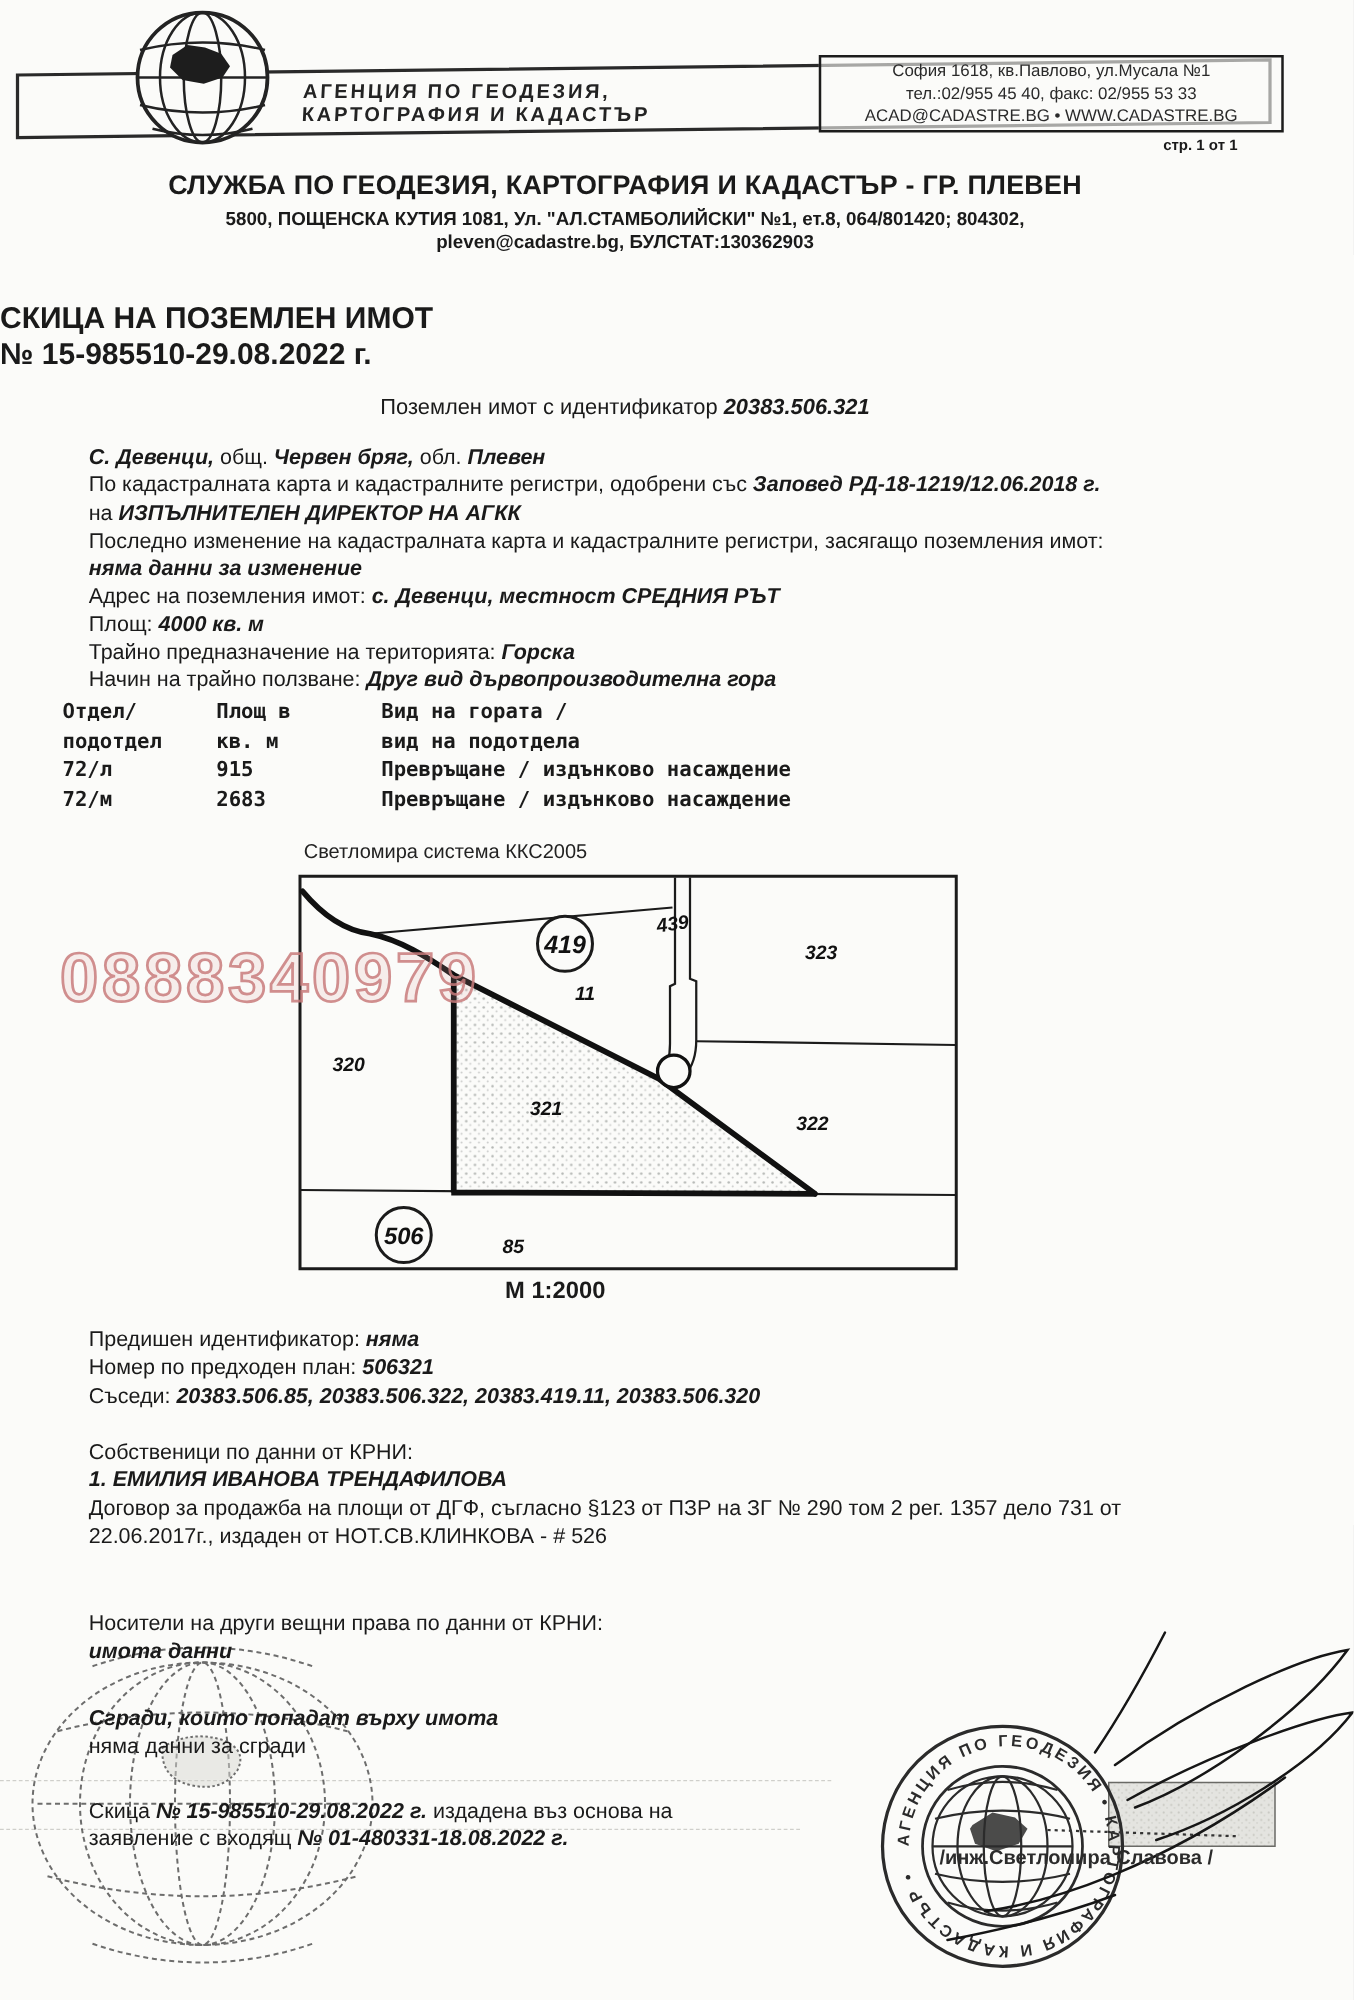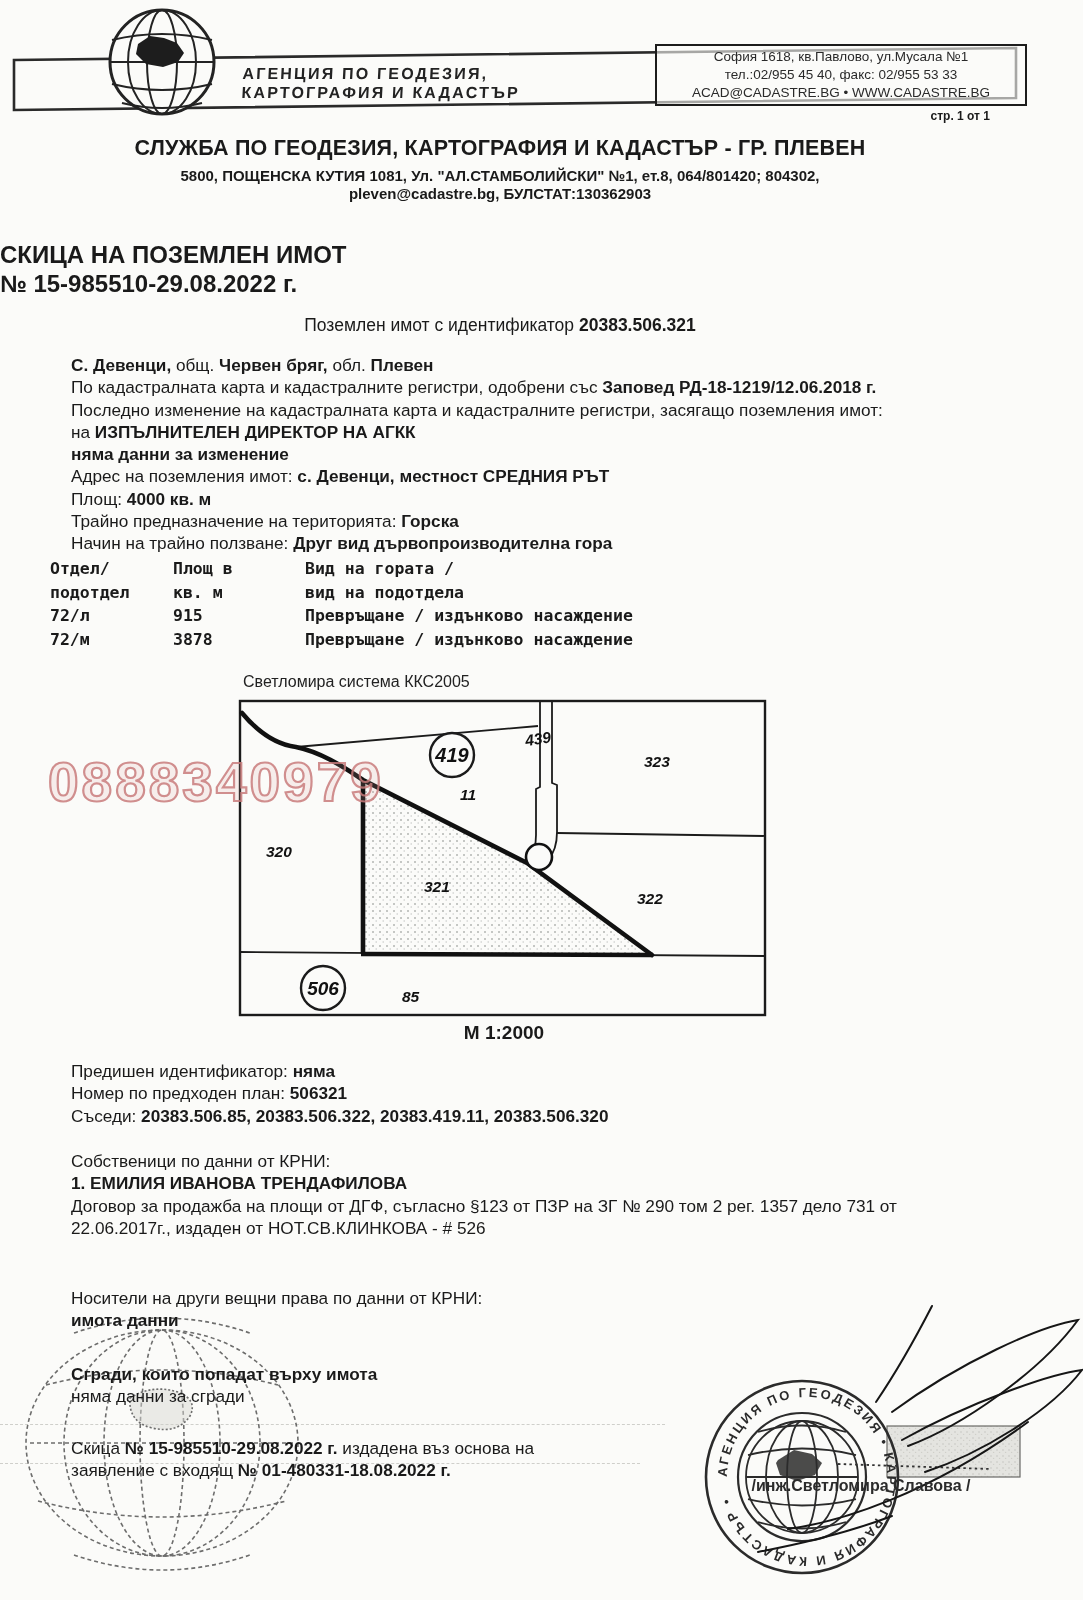--- a/index.html
+++ b/index.html
@@ -2,39 +2,39 @@
 <html><head>
 <meta charset="utf-8">
 <style>
   html,body{margin:0;padding:0;background:#e8e8e6;}
   .page{
     position:relative;width:1083px;height:1600px;margin:0 auto;
     background:#fbfbf9;overflow:hidden;
     font-family:"Liberation Sans",sans-serif;color:#1a1a1a;
   }
   .abs{position:absolute;}
-  .b{font-weight:700;}
+  .b{font-weight:700;font-style:italic;}
   .rl{white-space:nowrap;}
   
   .logo-text{font-weight:700;letter-spacing:2.2px;font-size:16px;line-height:19px;color:#232323;transform:skewX(-3deg);}
   .addr-box{border:2.5px solid #1c1c1c;text-align:center;font-size:13.5px;line-height:18px;color:#2a2a2a;padding:2px 8px;background:rgba(251,251,249,.6);}
   .page-label{font-weight:700;font-size:12px;color:#1a1a1a;}
   .office{width:1000px;text-align:center;}
   .office-title{font-size:21.5px;font-weight:700;letter-spacing:.2px;}
   .office-sub{font-size:15px;font-weight:700;margin-top:6px;}
   .doc-title{width:1000px;text-align:left;font-size:24px;font-weight:700;line-height:29px;}
   .subject{width:1000px;text-align:center;font-size:17.5px;}
   
   .txtblock{font-size:17.2px;line-height:22.3px;margin-left:21px;}
   
   .ftable{font-family:"DejaVu Sans Mono",monospace;font-weight:700;font-size:16.5px;}
   .trow{display:grid;grid-template-columns:123px 132px auto;line-height:23.7px;white-space:nowrap;}
   
   .map-caption{font-size:16px;color:#222;}
-  .map-scale{width:200px;text-align:center;font-size:19px;font-weight:700;}
+  .map-scale{width:200px;text-align:left;font-size:19px;font-weight:700;}
   .phone-wm{
     font-size:55px;font-weight:700;letter-spacing:3px;
     color:rgba(220,160,160,.18);
     -webkit-text-stroke:2.2px #c97c7c;
     opacity:.85;z-index:5;
   }
   .scanline{border-top:1.5px dashed #c5c5c0;opacity:.8;}
   .stamp-name{font-weight:700;font-size:16px;fill:#2b2b2b;}
 </style>
 </head>
@@ -76,22 +76,22 @@
     <div>СКИЦА НА ПОЗЕМЛЕН ИМОТ</div>
     <div>№ 15-985510-29.08.2022 г.</div>
   </div>
   <div class="abs subject" style="left:0;top:315px">
     <span>Поземлен имот с  идентификатор </span><span class="b">20383.506.321</span>
   </div>
 
   <div class="abs txtblock" style="left:50px;top:354px;width:1010px;z-index:2">
       <div class="rl"><span class="b">С. Девенци, </span><span>общ. </span><span class="b">Червен бряг, </span><span>обл. </span><span class="b">Плевен</span></div>
       <div class="rl"><span>По кадастралната карта и кадастралните регистри, одобрени със </span><span class="b">Заповед РД-18-1219/12.06.2018 г.</span></div>
+      <div class="rl"><span>на </span><span class="b">ИЗПЪЛНИТЕЛЕН ДИРЕКТОР НА АГКК</span></div>
       <div class="rl"><span>Последно изменение на кадастралната карта и кадастралните регистри, засягащо поземления имот:</span></div>
-      <div class="rl"><span>на </span><span class="b">ИЗПЪЛНИТЕЛЕН ДИРЕКТОР НА АГКК</span></div>
       <div class="rl"><span class="b">няма данни за изменение</span></div>
       <div class="rl"><span>Адрес на поземления имот: </span><span class="b">с. Девенци, местност СРЕДНИЯ РЪТ</span></div>
       <div class="rl"><span>Площ: </span><span class="b">4000 кв. м</span></div>
       <div class="rl"><span>Трайно предназначение на територията: </span><span class="b">Горска</span></div>
       <div class="rl"><span>Начин на трайно ползване: </span><span class="b">Друг вид дървопроизводителна гора</span></div>
     </div>
 
   <div class="abs ftable" style="left:50px;top:557px;z-index:2">
       <div class="trow">
         <div class="tcell">Отдел/</div>
@@ -103,21 +103,21 @@
         <div class="tcell">кв. м</div>
         <div class="tcell">вид на подотдела</div>
       </div>
       <div class="trow">
         <div class="tcell">72/л</div>
         <div class="tcell">915</div>
         <div class="tcell">Превръщане / издънково насаждение</div>
       </div>
       <div class="trow">
         <div class="tcell">72/м</div>
-        <div class="tcell">3878</div>
+        <div class="tcell">2683</div>
         <div class="tcell">Превръщане / издънково насаждение</div>
       </div>
     </div>
 
   <div class="abs map-caption" style="left:243px;top:673px;z-index:2">Светломира система ККС2005</div>
 
   <svg class="abs" style="left:238px;top:699px;z-index:2" width="529" height="319" viewBox="0 0 529 319">
     <defs>
       <pattern id="stip" width="7" height="7" patternUnits="userSpaceOnUse">
         <circle cx="2" cy="2" r="1" fill="#b3b6b3"></circle>

